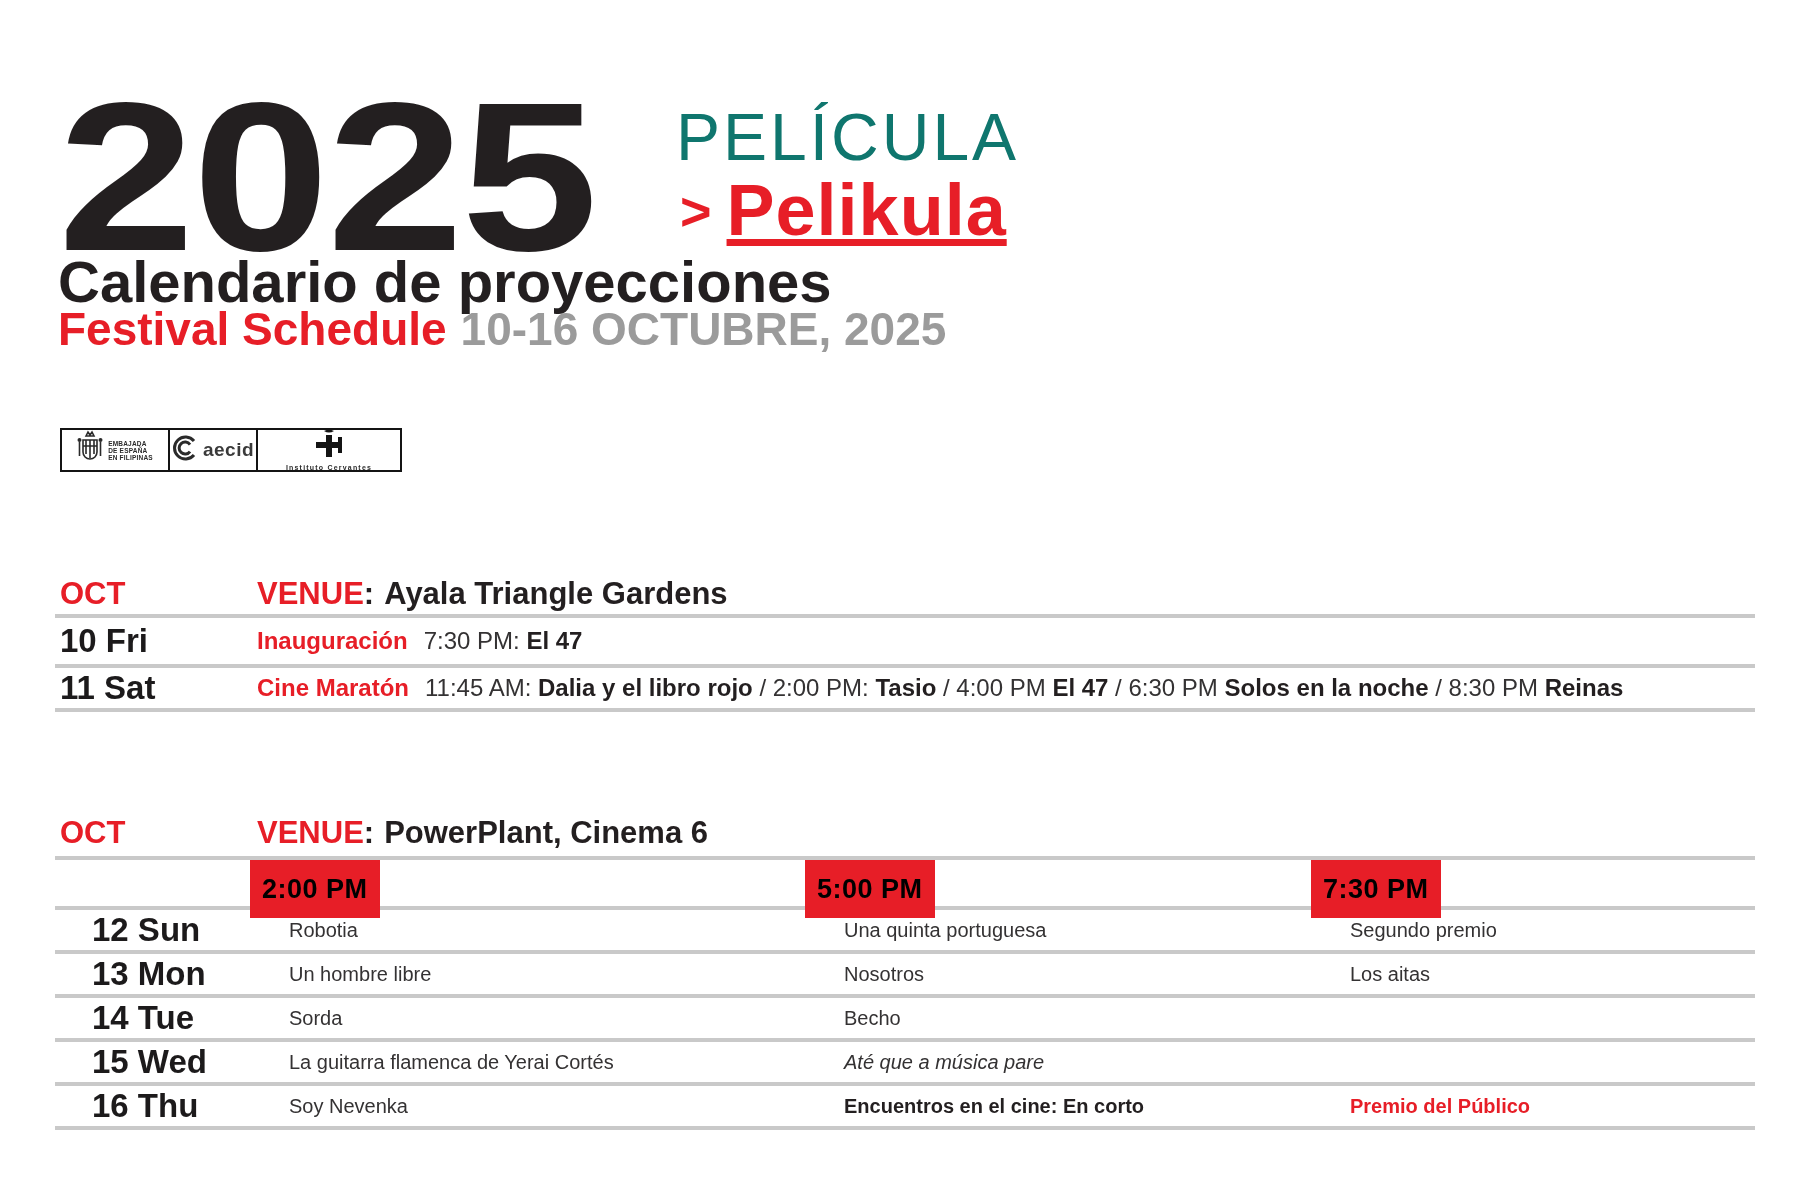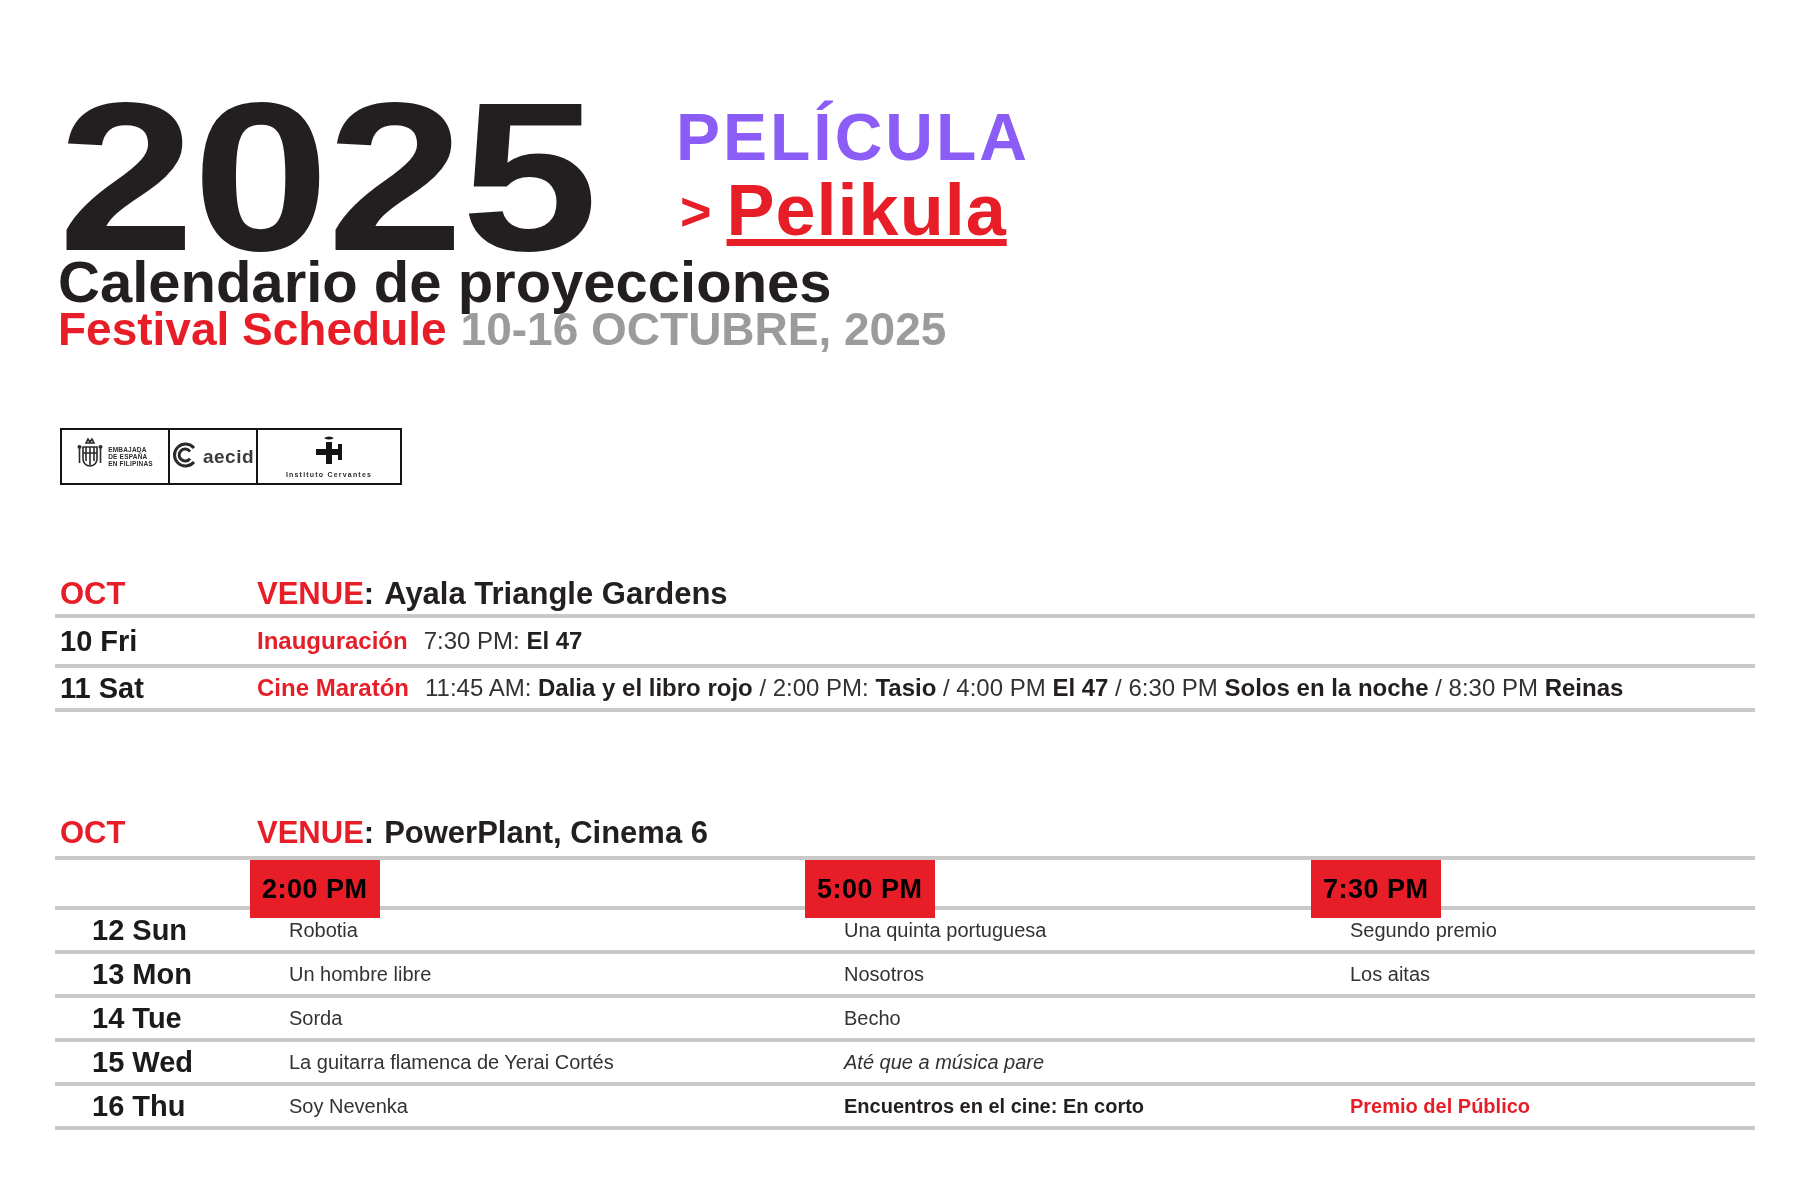--- a/index.html
+++ b/index.html
@@ -3,30 +3,30 @@
 <meta charset="utf-8">
 <style>
   html,body{margin:0;padding:0;background:#ffffff;}
   #page{position:relative;width:1800px;height:1200px;background:#fff;overflow:hidden;
         font-family:"Liberation Sans","DejaVu Sans",sans-serif;color:#231f20;}
   .abs{position:absolute;}
 
   
   .year{left:58px;top:71px;font-size:212px;font-weight:bold;line-height:1;
         letter-spacing:-2px;transform:scaleX(1.16);transform-origin:0 0;color:#231f20;}
-  .title1{left:676px;top:104px;font-size:66px;font-weight:bold;letter-spacing:3px;line-height:1;color:#8b5cf6;}
+  .title1{left:676px;top:104px;font-size:66px;font-weight:normal;letter-spacing:3px;line-height:1;color:#0f766e;}
   .title2{left:680px;top:174px;font-size:72px;font-weight:bold;line-height:1;letter-spacing:1px;text-decoration:underline;}
   .title2 .gt{font-size:54px;margin-right:14px;position:relative;top:-5px;display:inline-block;}
   .red{color:var(--brand-red);}
   .sub1{left:58px;top:253px;font-size:58px;font-weight:bold;line-height:1;color:#231f20;}
   .sub2{left:58px;top:306px;font-size:46px;font-weight:bold;line-height:1;}
   .sub2 .gray{color:var(--gray);margin-left:14px;}
 
   
-  .logos{left:60px;top:428px;width:342px;height:57px;border:2px solid #141414;
+  .logos{left:60px;top:428px;width:342px;height:44px;border:2px solid #141414;
          display:flex;box-sizing:border-box;background:#fff;}
   .logocell{display:flex;align-items:center;justify-content:center;box-sizing:border-box;height:100%;}
   .lc1{width:108px;border-right:2px solid #141414;gap:5px;}
   .lc2{width:88px;border-right:2px solid #141414;gap:5px;}
   .lc3{width:142px;flex-direction:column;justify-content:center;gap:1px;}
   .embj-text{font-size:6.5px;line-height:7px;font-weight:bold;color:#2a2a2a;letter-spacing:.2px;}
   .aecid-text{font-size:19px;font-weight:bold;color:#3a3a3a;letter-spacing:.5px;}
   .cerv-text{font-size:7px;font-weight:bold;color:#2a2a2a;letter-spacing:1.2px;}
 
   
@@ -38,21 +38,21 @@
   .t1 .vhead{height:37px;}
   .t2 .vhead{height:40px;}
   .oct,.daycell{padding-left:5px;}
   .divider{height:4px;background:#c9c9c9;}
   .bold{font-weight:bold;}
   .vname{margin-left:10px;color:#231f20;}
 
   .trow1{display:grid;grid-template-columns:202px 1fr;align-items:center;box-sizing:border-box;}
   .trow1.r1{height:46px;}
   .trow1.r2{height:40px;}
-  .daycell{font-size:29px;font-weight:bold;color:#1c1a1b;}
+  .daycell{font-size:33px;font-weight:bold;color:#1c1a1b;}
   .contentcell{font-size:24px;color:#343233;white-space:nowrap;}
   .event{color:var(--brand-red);font-weight:bold;margin-right:16px;}
   .seg{font-weight:normal;color:#343233;}
   .seg.b{font-weight:bold;color:#231f20;}
 
   .chiprow{display:grid;grid-template-columns:202px 555px 506px 1fr;height:46px;align-items:stretch;}
   .chip{display:inline-flex;align-items:center;margin-left:-7px;padding:6px 12px;height:100%;
         background:var(--brand-red);color:#000000;font-weight:bold;font-size:27px;letter-spacing:.5px;}
   .trow2{display:grid;grid-template-columns:202px 555px 506px 1fr;align-items:center;height:40px;margin-left:32px;}
   .filmcell{font-size:20px;color:#343233;white-space:nowrap;}

